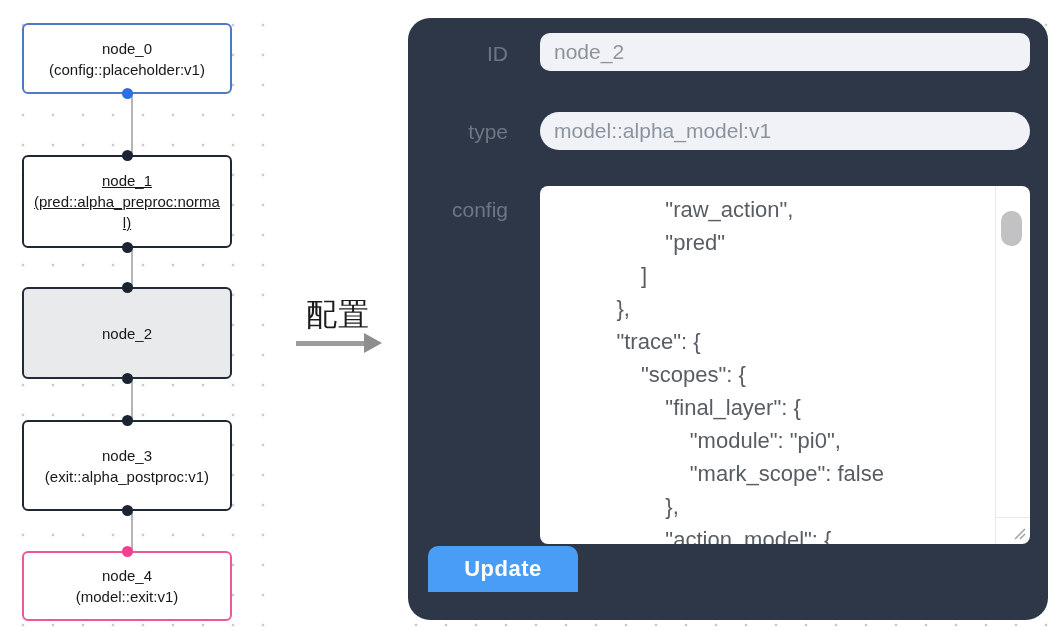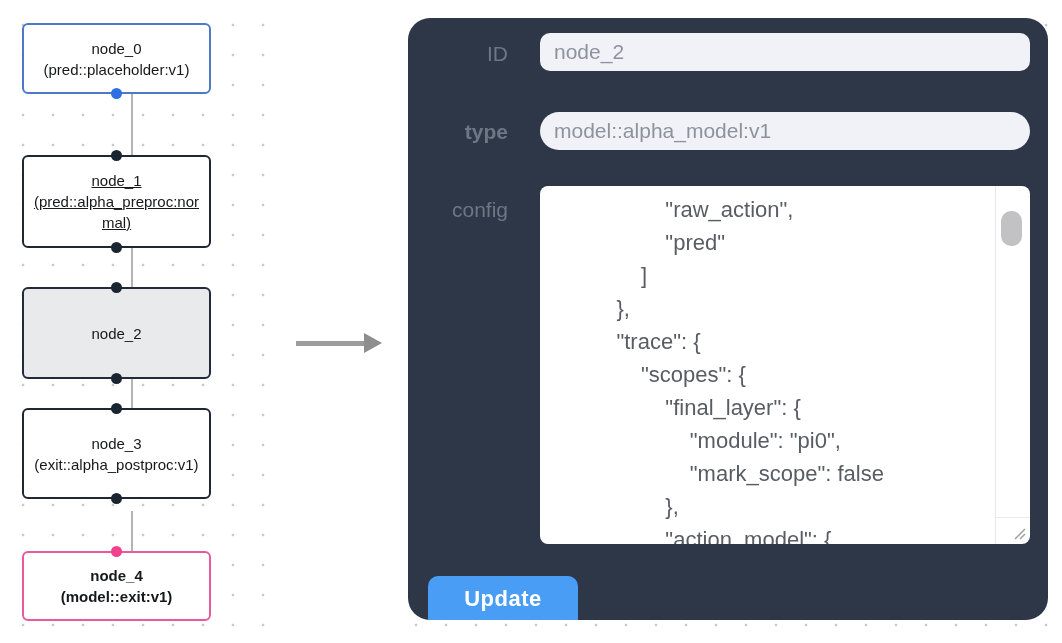--- a/index.html
+++ b/index.html
@@ -11,28 +11,28 @@
   .dotted {
     background-image: radial-gradient(circle, #c9c9c9 1.5px, rgba(0,0,0,0) 1.6px);
     background-size: 30px 30px;
     background-position: 8px 10px;
   }
   .canvas   { position:absolute; left:0;   top:0; width:272px;  height:643px; }
   .right-bg { position:absolute; left:393px; top:0; width:669px; height:643px; }
 
   
   .node {
-    position:absolute; left:22px; width:189px;
+    position:absolute; left:22px; width:210px;
     background:#ffffff; border:2px solid #1f2735; border-radius:6px;
     display:flex; flex-direction:column; align-items:center; justify-content:center;
     text-align:center; font-size:15px; line-height:21px; color:#17181a;
     padding:2px 6px; word-break:break-all; cursor:pointer;
   }
   .node--input    { border-color:#4f79c4; }
-  .node--output   { border-color:#e9599b;font-weight:bold; }
+  .node--output   { border-color:#e9599b; }
   .node--selected { background:#e9eaeb; border-width:2.5px; border-color:#232b3a; }
   .node-name { display:block; }
   .node-type { display:block; }
 
   .edge { position:absolute; left:131px; width:2px; background:#b4b4b4; }
 
   .port {
     position:absolute; left:calc(50% - 5.5px); width:11px; height:11px;
     border-radius:50%; cursor:crosshair;
   }
@@ -56,21 +56,21 @@
   
   .panel {
     position:absolute; left:408px; top:18px; width:640px; height:602px;
     background:#2e3748; border-radius:22px; overflow:hidden;
   }
   .field-label {
     position:absolute; left:12px; width:88px; text-align:right;
     font-size:21px; color:#6e7683;
   }
   .lbl-id     { top:24px; }
-  .lbl-type   { top:102px;font-weight:bold; }
+  .lbl-type   { top:102px; }
   .lbl-config { top:180px;text-align:right; }
 
   .text-input {
     position:absolute; left:132px; width:490px; height:38px;
     background:#f0f2f7; border:none; border-radius:10px;
     padding:0 14px; font-family:"Liberation Sans", sans-serif;
     font-size:21px; color:#8d939d; outline:none;
   }
   .input-id   { top:15px; }
   .input-type { top:94px;border-radius:19px; }
@@ -95,71 +95,72 @@
     position:absolute; right:8px; top:25px; width:21px; height:35px;
     background:#c2c2c4; border-radius:10px; pointer-events:auto; cursor:default;
   }
   .resize-corner {
     position:absolute; right:0; bottom:0; width:35px; height:27px;
     border-top:1px solid #e9e9e9; pointer-events:auto; cursor:nwse-resize;
   }
   .resize-corner svg { position:absolute; right:3px; bottom:3px; }
 
   .update-btn {
-    position:absolute; left:20px; top:558px; width:150px; height:46px;
+    position:absolute; left:20px; top:528px; width:150px; height:46px;
     background:#4a9df5; border:none; border-radius:10px 10px 0 0;
     color:#ffffff; font-family:"Liberation Sans", sans-serif;
     font-size:22px; font-weight:bold; letter-spacing:0.5px; cursor:pointer;
   }
 </style>
 </head>
 <body>
 
 <div class="stage">
 
   <div class="canvas dotted">
 
     <div class="edge" style="top:94px; height:61px;"></div>
     <div class="edge" style="top:248px; height:39px;"></div>
     <div class="edge" style="top:379px; height:41px;"></div>
     <div class="edge" style="top:511px; height:40px;"></div>
 
     <div class="node node--input" style="top:23px; height:71px;">
       <span class="node-name">node_0</span>
-      <span class="node-type">(pred::placeholder:v1)</span>
+      <span class="node-type">(config::placeholder:v1)</span>
       <span class="port port-bottom port-blue"></span>
     </div>
 
     <div class="node" style="top:155px; height:93px;text-decoration:underline;">
       <span class="node-name">node_1</span>
       <span class="node-type">(pred::alpha_preproc:normal)</span>
       <span class="port port-top port-dark"></span>
       <span class="port port-bottom port-dark"></span>
     </div>
 
     <div class="node node--selected" style="top:287px; height:92px;">
       <span class="node-name">node_2</span>
       <span class="port port-top port-dark"></span>
       <span class="port port-bottom port-dark"></span>
     </div>
 
-    <div class="node" style="top:408px; height:91px;">
+    <div class="node" style="top:420px; height:91px;">
       <span class="node-name">node_3</span>
       <span class="node-type">(exit::alpha_postproc:v1)</span>
       <span class="port port-top port-dark"></span>
       <span class="port port-bottom port-dark"></span>
     </div>
 
     <div class="node node--output" style="top:551px; height:70px;">
       <span class="node-name">node_4</span>
       <span class="node-type">(model::exit:v1)</span>
       <span class="port port-top port-pink"></span>
     </div>
   </div>
 
+  <div class="pointer-label">配置</div>
   <div class="arrow-tail"></div>
   <div class="arrow-head"></div>
 
   <div class="right-bg dotted">
     <div class="panel" style="left:15px; top:18px;">
 
       <div class="field-label lbl-id">ID</div>
       <input class="text-input input-id" type="text" readonly="" value="node_2" style="">
 
       <div class="field-label lbl-type">type</div>

